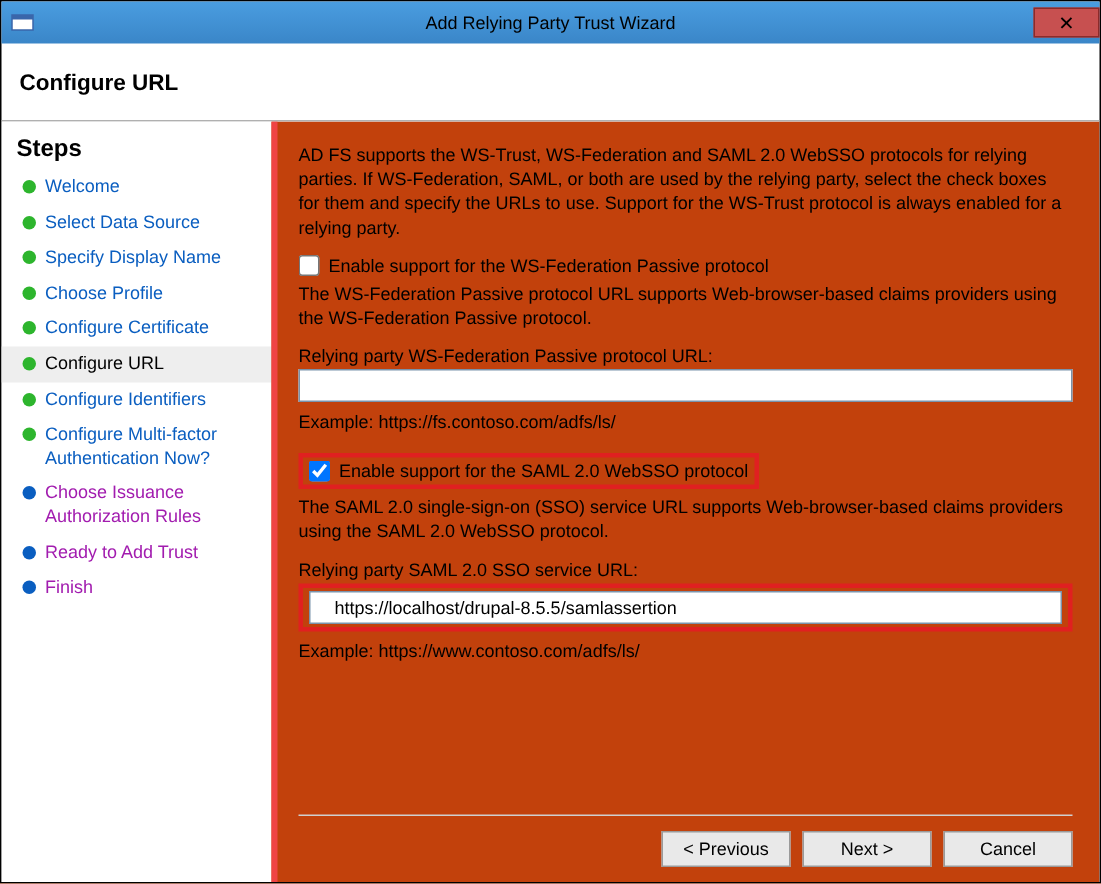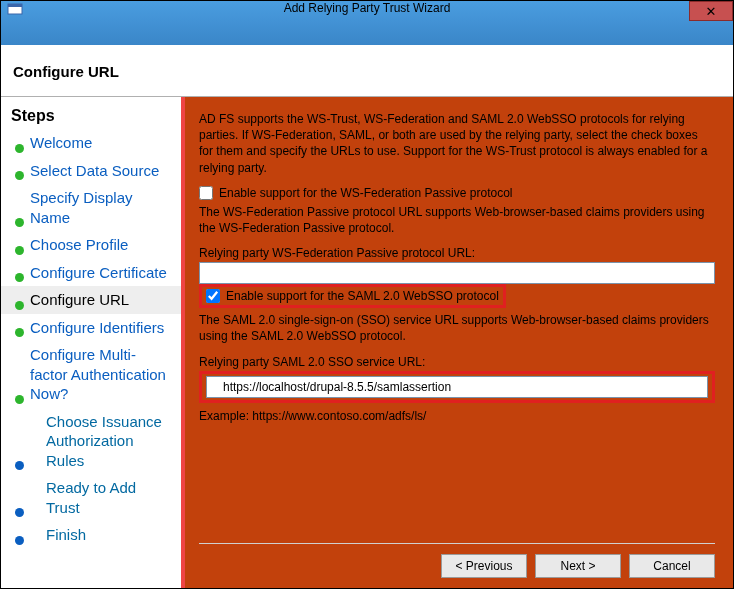--- a/index.html
+++ b/index.html
@@ -12,24 +12,24 @@
   }
   .window {
     width: 734px;
     height: 589px;
     border: 1px solid #000;
     display: flex;
     flex-direction: column;
     position: relative;
   }
   .titlebar {
-    height: 44px;
+    height: 28px;
     background: linear-gradient(#4a9de0, #3a86c8);
     display: flex;
-    align-items: flex-start;
+    align-items: center;
     position: relative;
     color: #000;
   }
   .titlebar .app-icon {
     width: 16px; height: 16px;
     margin-left: 6px;
     display: inline-block;
   }
   .titlebar .title {
     position: absolute;
@@ -77,38 +77,38 @@
     background: #fff;
     padding: 6px 0 6px 0;
   }
   .sidebar-title {
     font-weight: bold;
     font-size: 16px;
     padding: 4px 10px;
   }
   .step {
     display: flex;
-    align-items: flex-end;
+    align-items: flex-start;
     gap: 6px;
     padding: 4px 10px 4px 14px;
-    font-size: 15px;
+    font-size: 12px;
     line-height: 1.3;
   }
   .step .bullet {
     width: 9px; height: 9px;
     border-radius: 50%;
     flex: 0 0 9px;
     margin-top: 3px;
   }
   .step.done .bullet { background: #2db52d; }
   .step.pending .bullet { background: #0a5ec0; }
   .step a { color: #0a5ec0; text-decoration: none; cursor: pointer; }
   .step.current { background: #eeeeee; }
   .step.current span.label { color: #000; }
-  .step.pending span.label { color: #0369a1; margin-left: 16px; }
+  .step.pending span.label { color: #a21caf; }
   .content {
     flex: 1;
     background: #c2410c;
     border-left: 4px solid #ef4444;
     padding: 14px 18px 10px 14px;
     font-size: 12px;
     position: relative;
     display: flex;
     flex-direction: column;
   }
@@ -240,20 +240,21 @@
       <p>AD FS supports the WS-Trust, WS-Federation and SAML 2.0 WebSSO protocols for relying parties.  If WS-Federation, SAML, or both are used by the relying party, select the check boxes for them and specify the URLs to use.  Support for the WS-Trust protocol is always enabled for a relying party.</p>
 
       <div class="check-row">
         <input type="checkbox" style="">
         <span>Enable support for the WS-Federation Passive protocol</span>
       </div>
       <p class="indent">The WS-Federation Passive protocol URL supports Web-browser-based claims providers using the WS-Federation Passive protocol.</p>
       <div class="indent">
         <div class="field-label">Relying party WS-Federation Passive protocol URL:</div>
         <input class="textfield" type="text" value="" style="">
+        <div class="example">Example: https://fs.contoso.com/adfs/ls/</div>
       </div>
 
       <div style="margin-bottom:4px;">
         <span class="highlight-box">
           <span class="check-row" style="margin:0;">
             <input type="checkbox" checked="" style="">
             <span>Enable support for the SAML 2.0 WebSSO protocol</span>
           </span>
         </span>
       </div>

